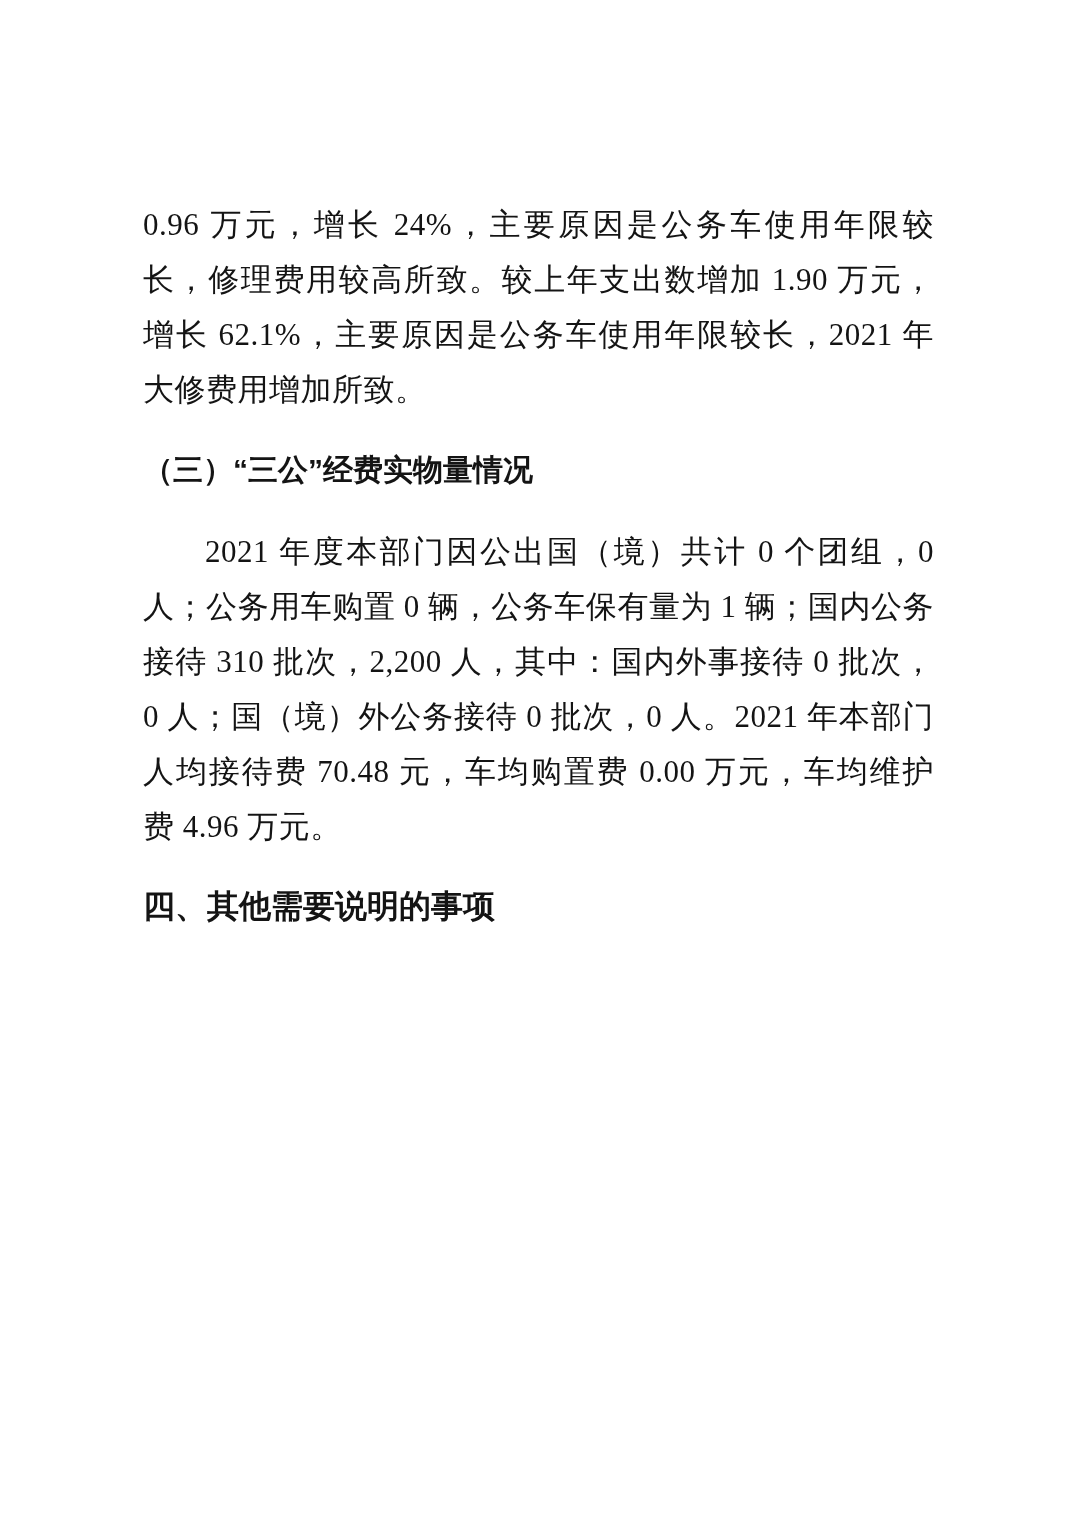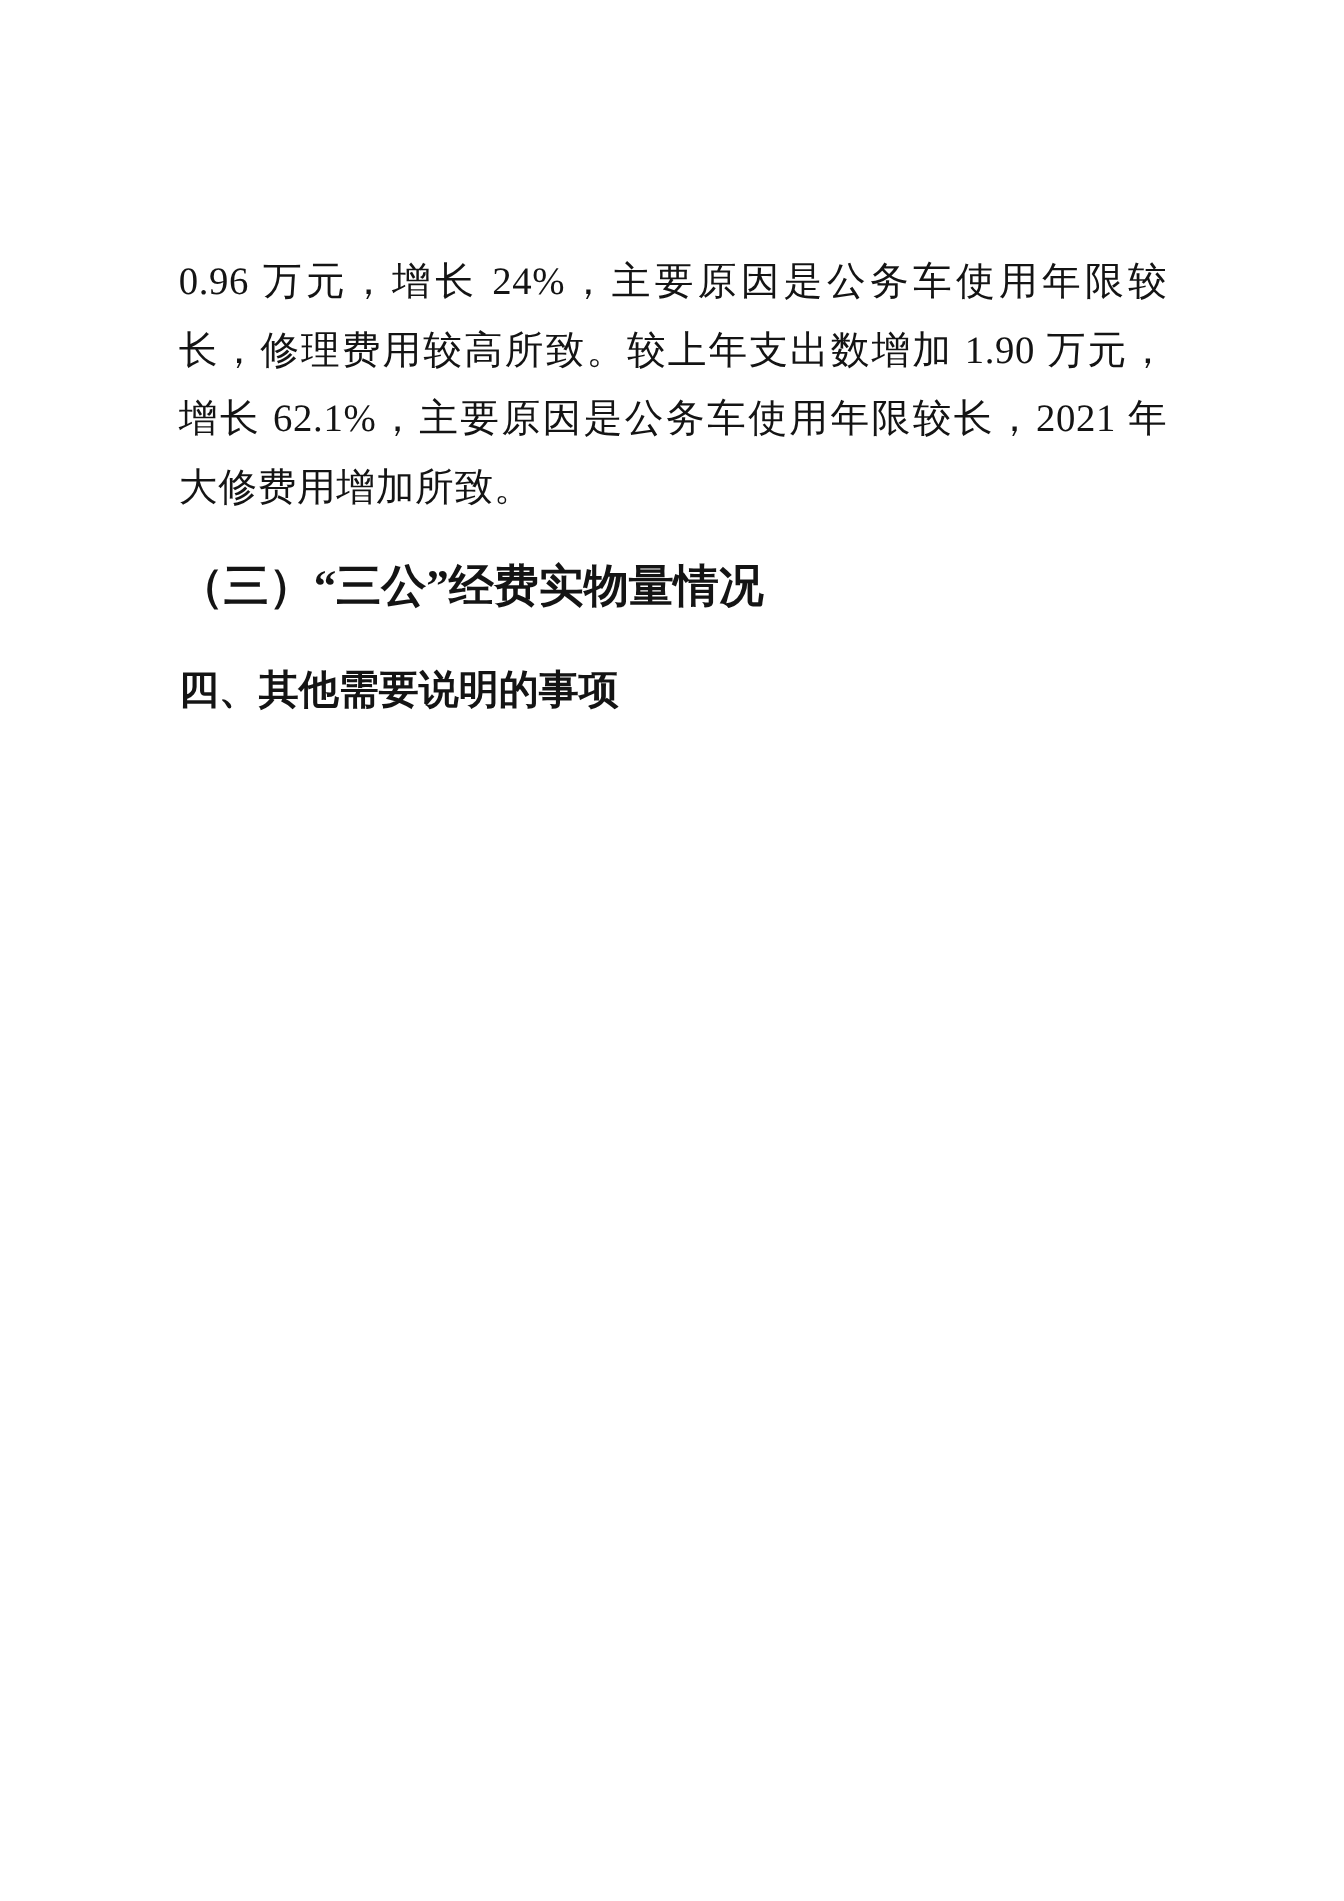--- a/index.html
+++ b/index.html
@@ -26,39 +26,40 @@
     text-align: justify;
     text-justify: inter-character;
     letter-spacing: 0.5px;
     word-break: break-all;
   }
   .first-line-indent {
     text-indent: 2em;
   }
   .heading-kai {
     margin: 1px 0 27px 0;
-    font-size: 36px;
+    font-size: 30px;
     line-height: 55px;
     font-weight: bold;
-    font-family: Liberation Serif, serif;
+    font-family: Liberation Sans, sans-serif;
   }
   .heading-hei {
     margin: 20px 0 0 0;
     font-size: 32px;
     line-height: 55px;
     font-weight: 700;
     font-family: "Liberation Sans", "DejaVu Sans", sans-serif;
   }
 </style>
 </head>
 <body>
 
 <div class="page">
 
   <p class="body-para">0.96 万元，增长 24%，主要原因是公务车使用年限较长，修理费用较高所致。较上年支出数增加 1.90 万元，增长 62.1%，主要原因是公务车使用年限较长，2021 年大修费用增加所致。</p>
 
 
   <h3 class="heading-kai">（三）“三公”经费实物量情况</h3>
 
+  <p class="body-para first-line-indent">2021 年度本部门因公出国（境）共计 0 个团组，0 人；公务用车购置 0 辆，公务车保有量为 1 辆；国内公务接待 310 批次，2,200 人，其中：国内外事接待 0 批次，0 人；国（境）外公务接待 0 批次，0 人。2021 年本部门人均接待费 70.48 元，车均购置费 0.00 万元，车均维护费 4.96 万元。</p>
 
   <h2 class="heading-hei">四、其他需要说明的事项</h2>
 
 </div>
 
 </body></html>

